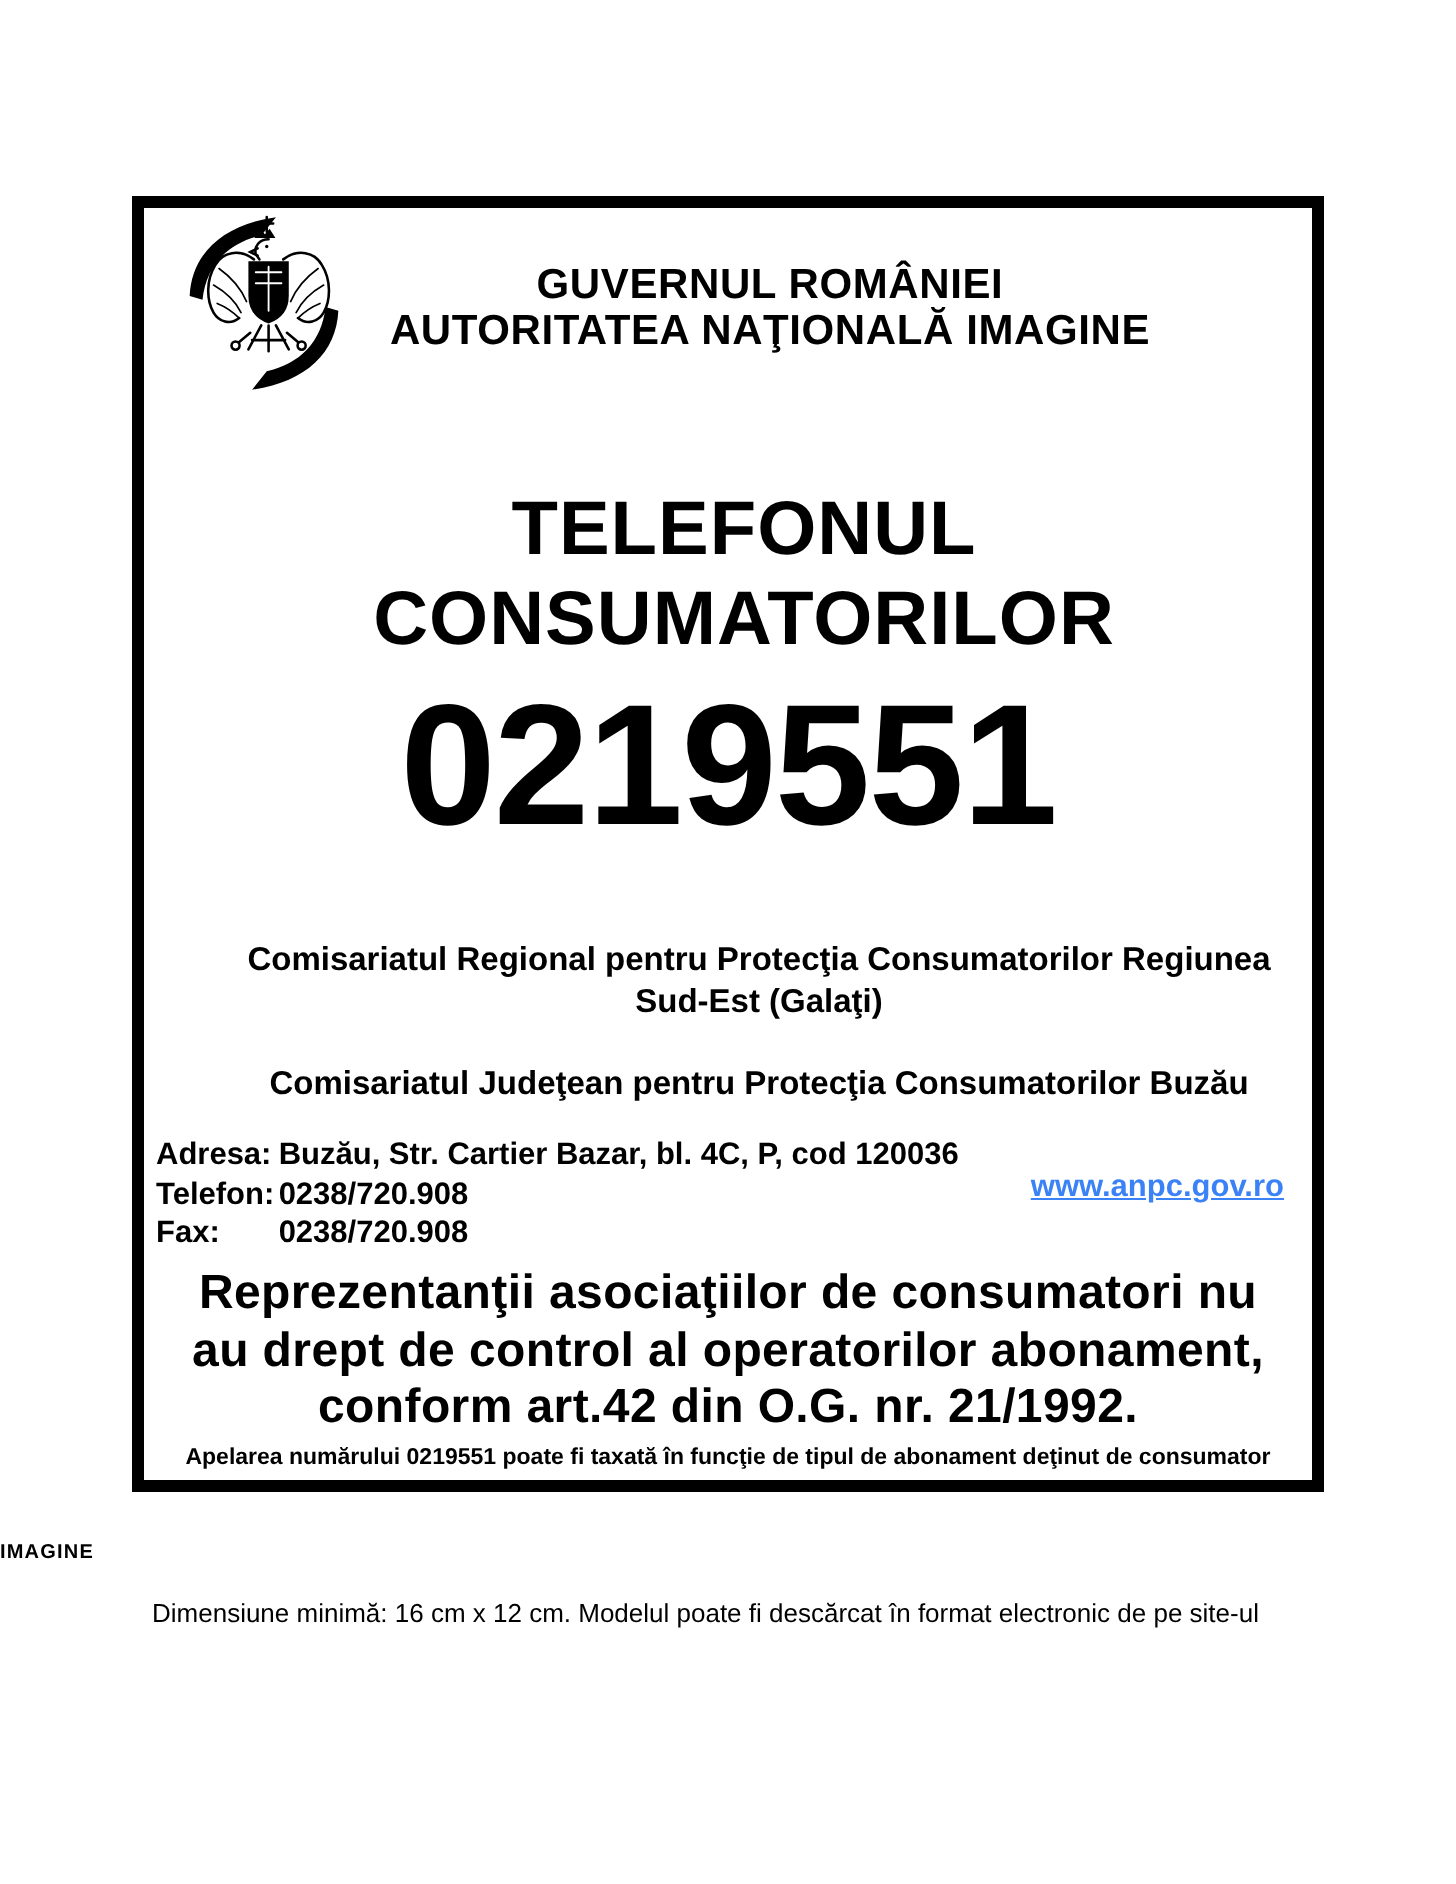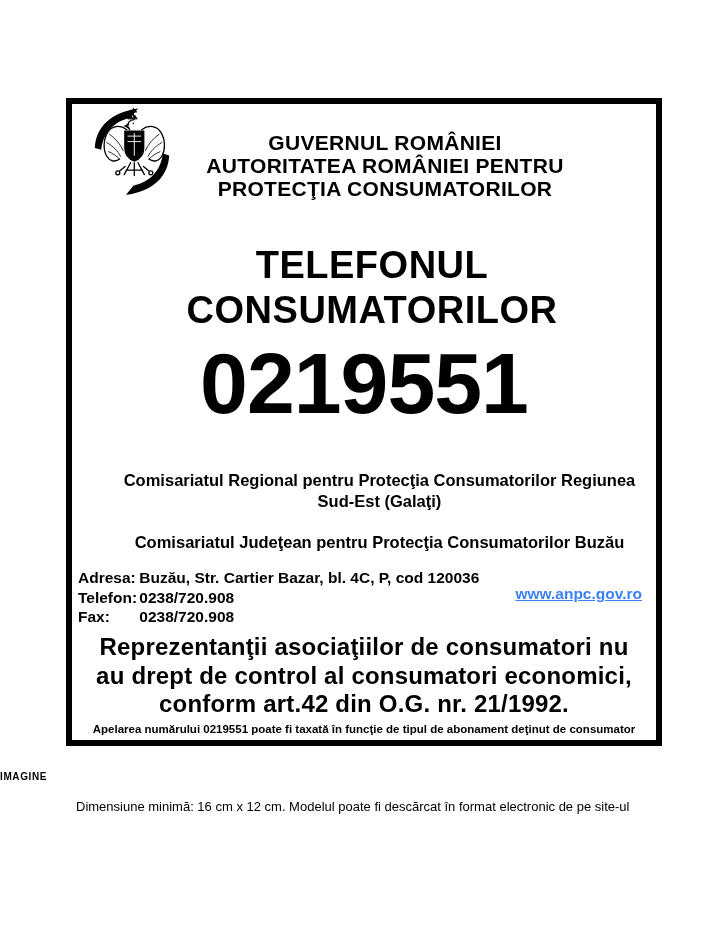--- a/index.html
+++ b/index.html
@@ -91,22 +91,21 @@
         <path d="M38,33 h14 M38,39 h14 M45,30 v24" stroke="#fff" stroke-width="1"></path>
         <path d="M41,62 l-7,13 M45,62 v14 M49,62 l7,13 M36,70 h18"></path>
         <circle cx="27" cy="73" r="2.2"></circle>
         <circle cx="63" cy="73" r="2.2"></circle>
         <path d="M29,71 l6,-5 M61,71 l-6,-5"></path>
       </g>
     </svg>
 
     <div class="gov-header">
       <div>GUVERNUL ROMÂNIEI</div>
-      <div>AUTORITATEA ROMÂNIEI PENTRU</div>
-      <div>PROTECŢIA CONSUMATORILOR</div>
+      <div>AUTORITATEA NAŢIONALĂ IMAGINE</div>
     </div>
 
     <div class="title">
       <div>TELEFONUL</div>
       <div>CONSUMATORILOR</div>
     </div>
 
     <div class="number">0219551</div>
 
     <div class="office office1">
@@ -130,21 +129,21 @@
       <div class="crow">
         <span class="clabel">Fax:</span>
         <span class="cvalue">0238/720.908</span>
       </div>
     </div>
 
     <a class="website">www.anpc.gov.ro</a>
 
     <div class="notice">
       <div>Reprezentanţii asociaţiilor de consumatori nu</div>
-      <div>au drept de control al consumatori economici,</div>
+      <div>au drept de control al operatorilor abonament,</div>
       <div>conform art.42 din O.G. nr. 21/1992.</div>
     </div>
 
     <div class="footnote">Apelarea numărului 0219551 poate fi taxată în funcţie de tipul de abonament deţinut de consumator</div>
   </div>
 
   <div class="imagine">IMAGINE</div>
 
   <div class="bottom-note">
     <div class="bn-line">Dimensiune minimă: 16 cm x 12 cm.  Modelul poate fi descărcat în format electronic de pe site-ul</div>

